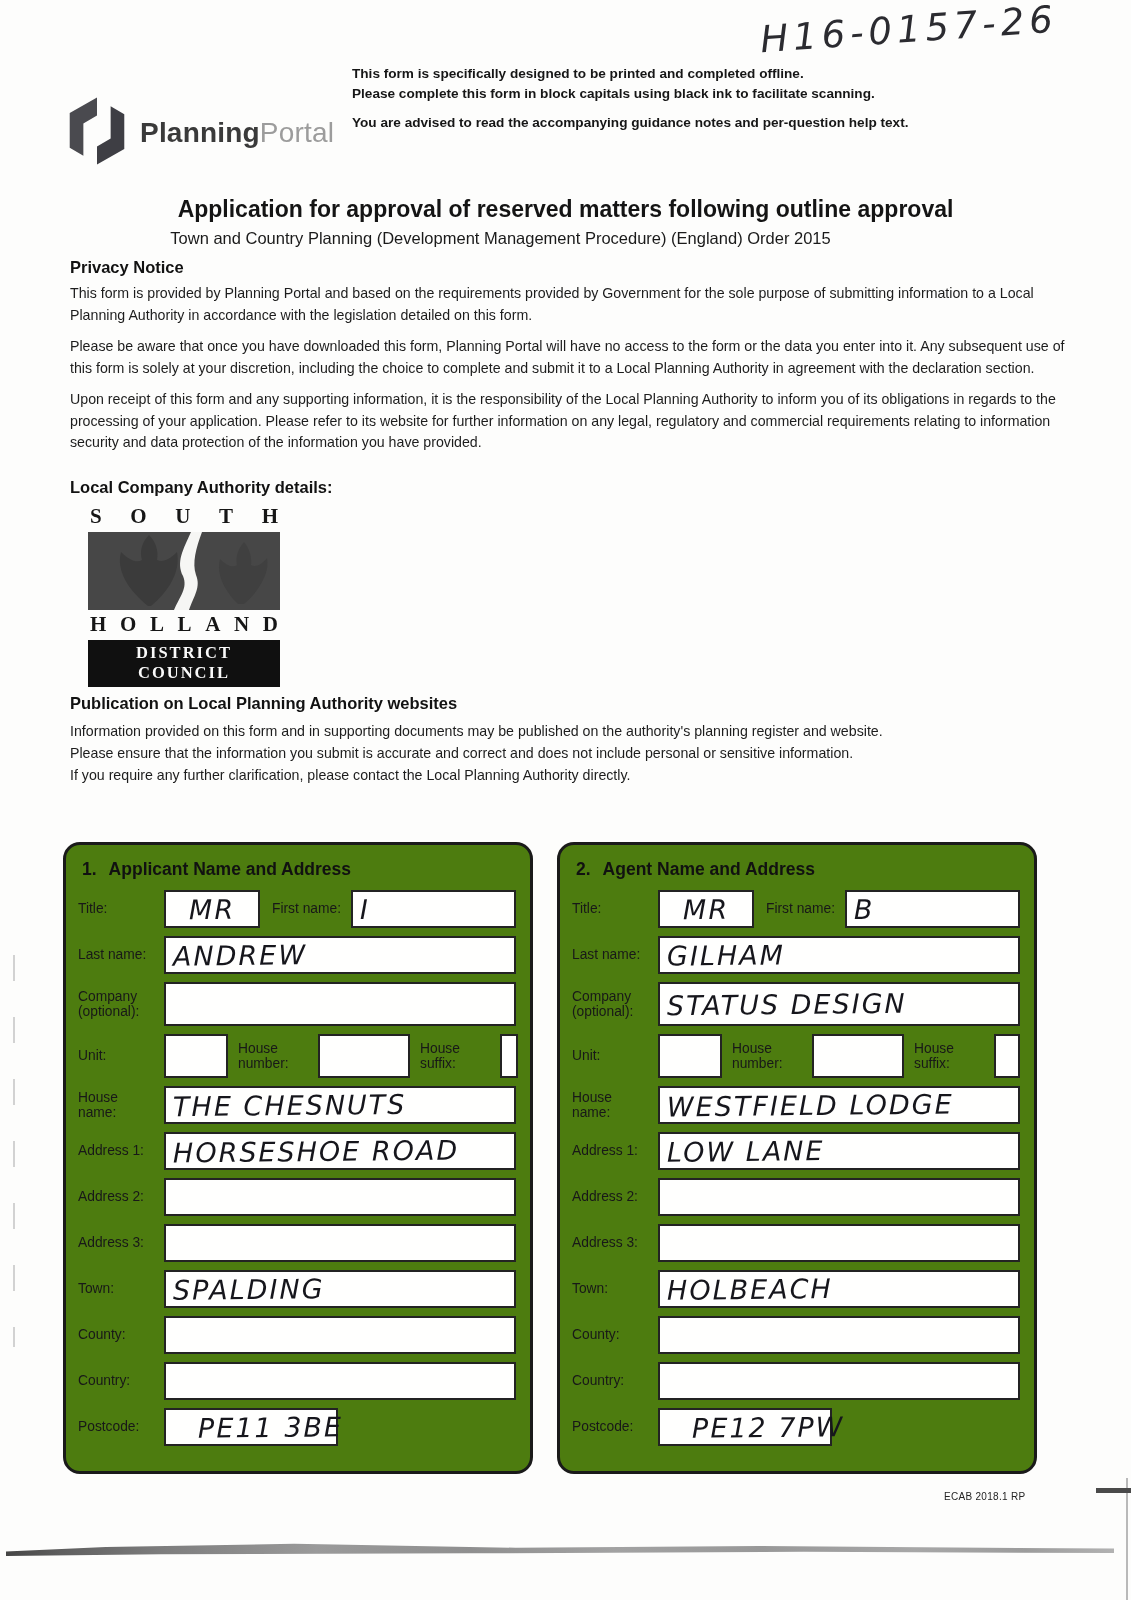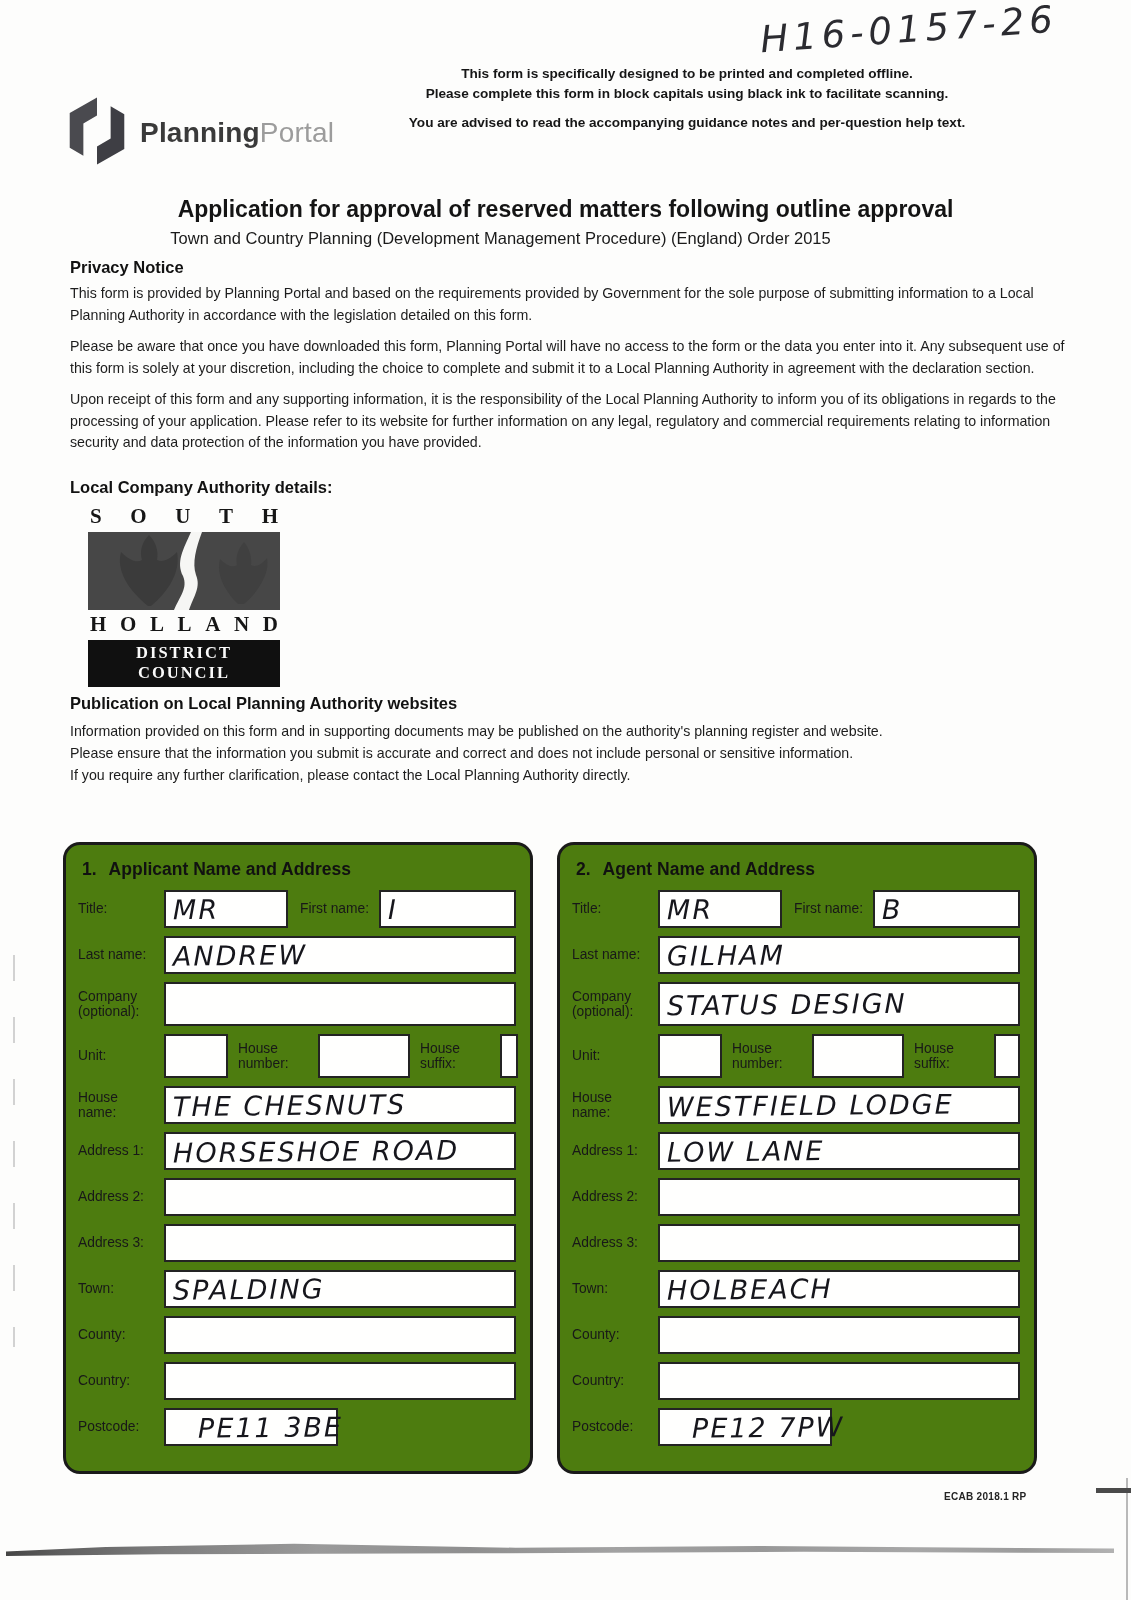--- a/index.html
+++ b/index.html
@@ -20,21 +20,21 @@
     font-style:italic; font-size:37px; letter-spacing:5px;
     color:#2b2b30; transform:rotate(-4deg); white-space:nowrap;
   }
 
   
   .logo { position:absolute; top:96px; left:66px; display:flex; align-items:center; gap:12px; }
   .logo-text { font-size:28px; letter-spacing:0.2px; }
   .logo-text .b { font-weight:bold; color:#3a3a3a; }
   .logo-text .l { font-weight:normal; color:#9c9c9c; }
 
-  .notes { position:absolute; top:64px; left:352px; width:670px; font-weight:bold; font-size:13.6px; line-height:1.5; color:#161616;text-align:center; }
+  .notes { position:absolute; top:64px; left:352px; width:670px; font-weight:bold; font-size:13.6px; line-height:1.5; color:#161616; }
   .notes .np { margin-bottom:8px; }
 
   .title { position:absolute; top:196px; left:0; width:1131px; text-align:center; font-size:23px; font-weight:bold; color:#141414; }
   .subtitle { position:absolute; top:229px; left:0; width:1001px; text-align:center; font-size:16.5px; color:#1a1a1a; }
 
   .h-bold { font-size:16.5px; font-weight:bold; color:#121212; }
   .privacy-head { position:absolute; top:258px; left:70px; }
   .privacy { position:absolute; top:283px; left:70px; width:1010px; font-size:14.2px; line-height:1.52; color:#1d1d1d; }
   .privacy p { margin:0 0 10px 0; }
 
@@ -59,33 +59,33 @@
   .fheading .num { margin-right:12px; }
   .frow { display:flex; align-items:center; margin-bottom:8px; }
   .flabel { width:86px; flex:none; font-size:13.8px; line-height:1.12; color:#181818; }
   .flabel.mid { width:auto; margin:0 10px 0 12px; }
   .flabel.two span { display:block; }
   .fbx {
     box-sizing:border-box; border:2px solid #232323; background:#fffffe;
     height:38px; display:flex; align-items:center; padding:0 7px; position:relative;
   }
   .grow { flex:1 1 auto; }
-  .w-title { width:124px; flex:none; }
+  .w-title { width:96px; flex:none;justify-content:center; }
   .w-unit { width:64px; flex:none; }
   .w-hnum { width:92px; flex:none; }
   .w-post { width:174px; flex:none;padding-left:32px; }
   .tall { height:44px; }
   .lblm { width:72px; margin:0 8px 0 10px; flex:none; }
   .hw {
     font-family:"DejaVu Sans", cursive; font-style:italic;
     font-size:27px; letter-spacing:2px; color:#16161c; white-space:nowrap;
     transform:rotate(-0.6deg); line-height:1;
   }
 
-  .footer-code { position:absolute; top:1491px; left:944px; font-size:10px; font-weight:bold; color:#242424; letter-spacing:0.3px; }
+  .footer-code { position:absolute; top:1491px; left:944px; font-size:10px; font-weight:normal; color:#242424; letter-spacing:0.3px; }
 
   
   .streak {
     position:absolute; top:1543px; left:6px; width:1108px; height:14px;
     background:linear-gradient(90deg,#454545 0%,#5f5f5f 5%,#7d7d7d 14%,#9a9a9a 28%,#8f8f8f 42%,#a2a2a2 55%,#989898 68%,#a7a7a7 82%,#9c9c9c 92%,#b2b2b2 100%);
     clip-path:polygon(0 60%, 9% 28%, 26% 6%, 46% 34%, 68% 22%, 100% 40%, 100% 72%, 72% 62%, 42% 74%, 14% 80%, 0 92%);
   }
   .edge-right { position:absolute; right:3px; top:1478px; width:2px; height:122px; background:#b9b9b9; }
   .edge-dash-left { position:absolute; left:13px; top:955px; width:2px; height:392px;
     background:repeating-linear-gradient(180deg,#d2d2d2 0 26px, transparent 26px 62px); }

